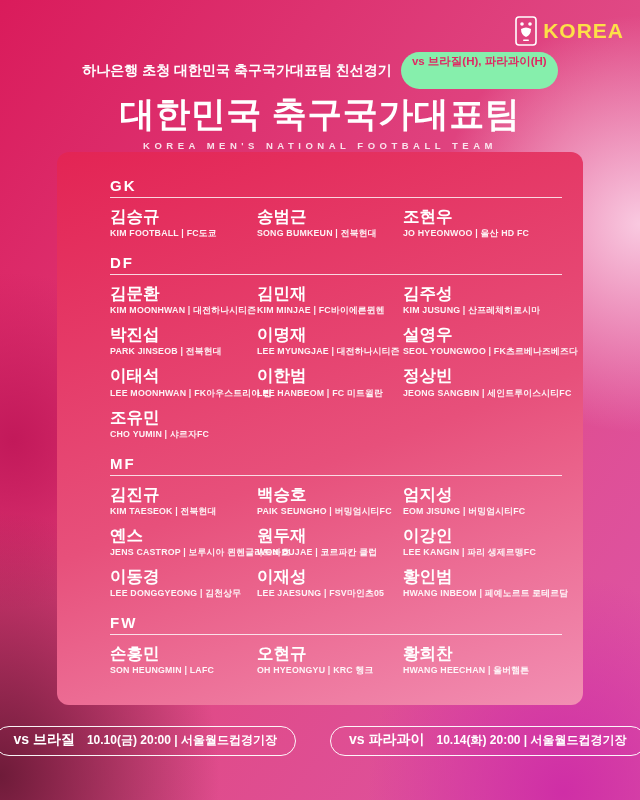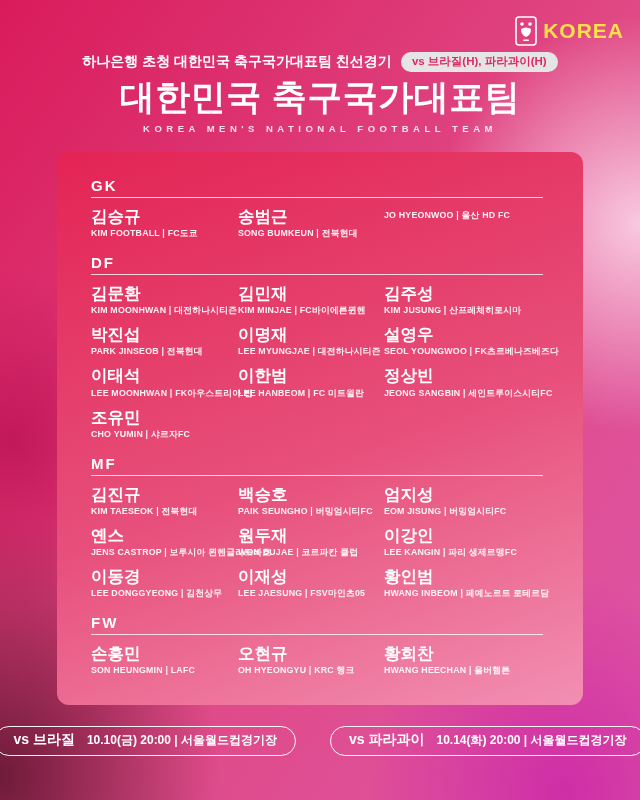--- a/index.html
+++ b/index.html
@@ -11,27 +11,27 @@
       radial-gradient(55% 45% at 100% 28%, #f9c9e0 0%, rgba(249,201,224,0) 58%),
       radial-gradient(45% 40% at 88% 99%, #cf2ea6 0%, rgba(207,46,166,0) 68%),
       radial-gradient(52% 50% at 0% 97%, #6e1b39 0%, rgba(110,27,57,0) 66%),
       radial-gradient(40% 35% at 2% 55%, #c2195a 0%, rgba(194,25,90,0) 60%),
       linear-gradient(125deg, #da1b5b 0%, #e04a86 55%, #dd55a8 100%);
   }
   .logo{position:absolute;top:16px;right:16px;display:flex;align-items:center;gap:6px;color:#fde047;}
   .logo-text{font-size:21px;font-weight:800;letter-spacing:1px;}
   .header{position:absolute;top:52px;left:0;width:100%;text-align:center;color:#fff;}
   .tagline-row{display:flex;justify-content:center;align-items:center;gap:9px;font-size:14px;font-weight:700;}
-  .badge{background:#e5e5e5;color:#e02863;border-radius:999px;padding:2px 11px 3px;font-size:11.5px;font-weight:700;white-space:nowrap;}
+  .badge{background:#86efac;color:#e02863;border-radius:999px;padding:2px 11px 20px;font-size:11.5px;font-weight:700;white-space:nowrap;}
   .title{margin-top:7px;font-size:35px;font-weight:800;letter-spacing:0.5px;line-height:1.05;}
   .subtitle{margin-top:7px;font-size:9.5px;letter-spacing:4.5px;color:rgba(255,255,255,0.85);font-weight:600;}
   .card{
     position:absolute;left:57px;top:152px;width:526px;height:553px;border-radius:12px;
     background:linear-gradient(160deg,#e32454 0%,#e7507b 55%,#f28fb3 100%);
-    padding:25px 34px;box-sizing:border-box;
+    padding:25px 53px;box-sizing:border-box;
   }
   .section{margin-bottom:14px;}
   .section-label{color:#fff;font-size:15px;font-weight:800;letter-spacing:2px;margin-bottom:3px;}
   .section-rule{border:none;border-top:1px solid rgba(255,255,255,0.8);margin:0 0 9px 0;width:452px;}
   .players{display:grid;grid-template-columns:147px 146px 1fr;row-gap:8px;}
   .player-name{color:#fff;font-size:16.5px;font-weight:800;line-height:1.1;}
   .player-info{color:rgba(255,255,255,0.93);font-size:8.8px;font-weight:600;margin-top:3px;letter-spacing:0.2px;white-space:nowrap;}
   .matches{position:absolute;top:726px;left:0;width:100%;display:flex;justify-content:center;gap:34px;}
   .match-pill{border:1.5px solid rgba(255,255,255,0.95);border-radius:999px;padding:4px 18px 6px;color:#fff;display:flex;align-items:baseline;gap:12px;white-space:nowrap;}
   .match-vs{font-size:14px;font-weight:800;}
@@ -69,20 +69,21 @@
     <div class="players">
         <div>
           <div class="player-name">김승규</div>
           <div class="player-info">KIM FOOTBALL | FC도쿄</div>
         </div>
         <div>
           <div class="player-name">송범근</div>
           <div class="player-info">SONG BUMKEUN | 전북현대</div>
         </div>
         <div>
+          <div class="player-name">조현우</div>
           <div class="player-info">JO HYEONWOO | 울산 HD FC</div>
         </div>
       </div>
   </div>
   <div class="section">
     <div class="section-label">DF</div>
     <hr class="section-rule">
     <div class="players">
         <div>
           <div class="player-name">김문환</div>

